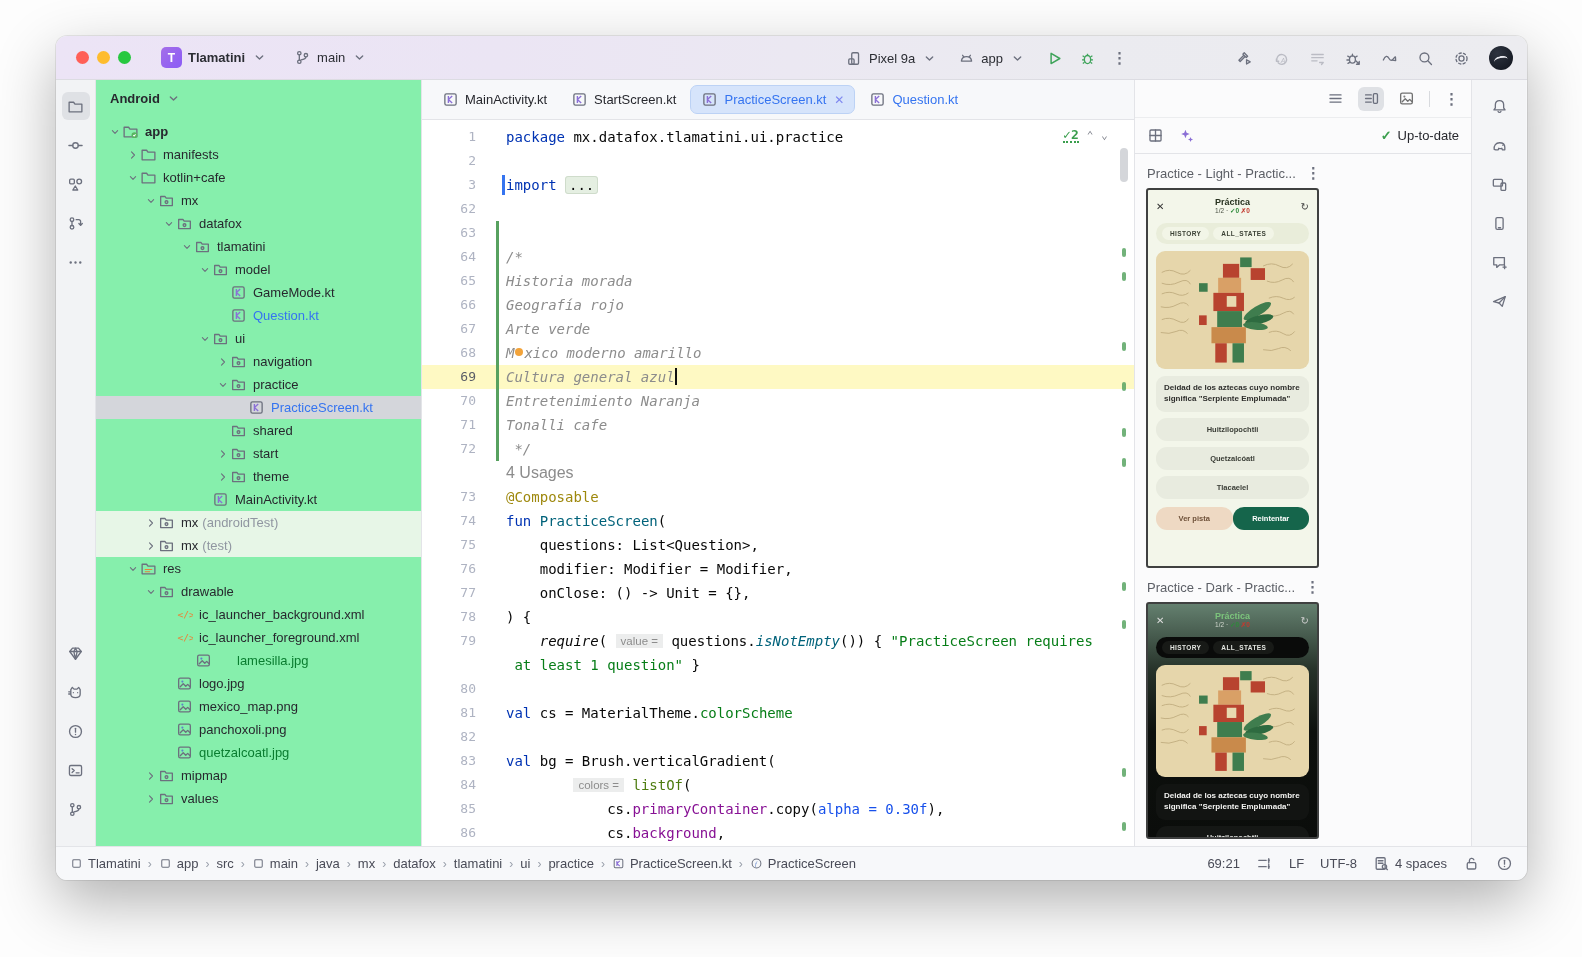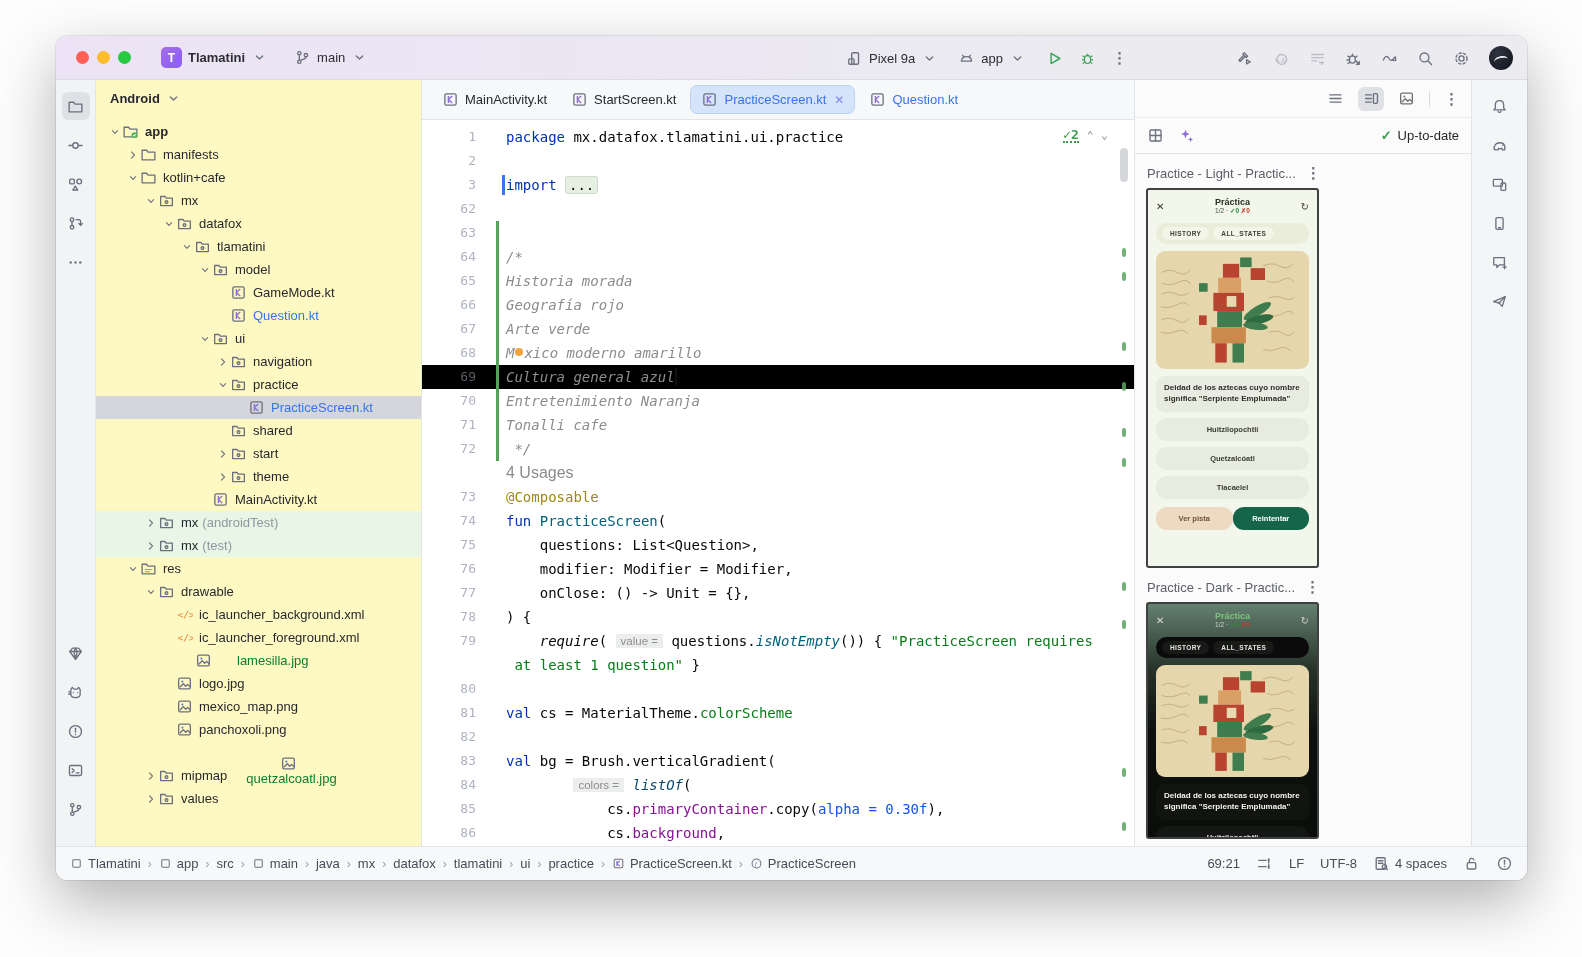--- a/index.html
+++ b/index.html
@@ -26,21 +26,21 @@
   
   .content { position:absolute; top:44px; left:0; right:0; bottom:34px; display:flex; }
   .rail { width:40px; background:#f2f3f5; display:flex; flex-direction:column; align-items:center; padding:12px 0; position:relative; }
   .rail.left { border-right:1px solid #e3e4e8; }
   .rail.right { width:55px; border-left:1px solid #e3e4e8; background:#f4f5f7; }
   .rail-btn { width:28px; height:28px; border-radius:6px; display:flex; align-items:center; justify-content:center; margin-bottom:11px; }
   .rail-btn.active { background:#dfe1e5; }
   .rail-spacer { flex:1; }
 
   
-  .project-panel { width:326px; background:#fef9c3; border-right:1px solid #e3e4e8; position:relative; overflow:hidden; }
+  .project-panel { width:326px; background:#86efac; border-right:1px solid #e3e4e8; position:relative; overflow:hidden; }
   .pp-header { height:36px; display:flex; align-items:center; padding-left:14px; gap:5px; font-size:13px; font-weight:700; color:#27282e; }
   .tree { position:absolute; top:40px; left:0; right:0; }
   .tree-row { height:23px; display:flex; align-items:center; font-size:13px; color:#27282e; white-space:nowrap; }
   .tree-row .chev { width:14px; height:14px; display:inline-flex; align-items:center; justify-content:center; flex:none; }
   .tree-row .ticon { width:17px; height:16px; margin-right:6px; display:inline-flex; align-items:center; justify-content:center; flex:none; }
   .tree-row.selected { background:#d4d6db; }
   .tree-row.test-row { background:#e7f6e7; }
   .tree-row .lbl-bold { font-weight:700; }
   .tree-row .blue { color:#3574f0; }
   .tree-row .green-f { color:#0a7d30; }
@@ -52,28 +52,28 @@
   .tab { display:flex; align-items:center; gap:6px; font-size:13px; color:#27282e; padding:5px 10px; border-radius:7px; }
   .tab.active { background:#d6e4fb; border:1px solid #bcd2f5; color:#3574f0; }
   .tab.mod { color:#3574f0; }
   .tab .x { color:#7e87f0; font-size:12px; margin-left:2px; }
   .code-area { position:relative; flex:1; overflow:hidden; font-family:"DejaVu Sans Mono",monospace; font-size:14px; }
   .cl { position:relative; height:24px; line-height:24px; white-space:pre; display:flex; }
   .cl .gut { width:58px; text-align:right; color:#aeb3c2; font-size:13px; flex:none; padding-right:4px; }
   .cl.cur .gut { color:#5a5d66; }
   .cl .gslot { width:26px; flex:none; position:relative; }
   .cl .code { flex:1; padding-left:0; }
-  .cl.cur { background:#000000; }
+  .cl.cur { background:#fef9c3; }
   .gbar { position:absolute; left:16px; top:0; width:3px; height:24px; background:#57a15f; }
   .fold-chev { position:absolute; left:0px; top:5px; }
   .impbar { position:absolute; left:22px; top:2px; width:3px; height:20px; background:#3574f0; }
   .kw{color:#0033b3}.pl{color:#080808}.cm{color:#8c8c8c;font-style:italic}
   .ann{color:#9e880d}.fn{color:#00627a}.str{color:#067d17}.num{color:#1750eb}
   .prop{color:#871094}.gprop{color:#067d17}
-  .it{color:#080808;font-style:italic}.itfn{color:#00627a;font-style:italic}.itkw{color:#0c4a6e;font-style:italic}
+  .it{color:#080808;font-style:italic}.itfn{color:#00627a;font-style:italic}.itkw{color:#4d7c0f;}
   .foldbox{background:#e5efe2;border:1px solid #cfdccb;border-radius:3px;padding:0 3px;color:#080808;}
   .inlay{background:#eceded;border-radius:0;color:#8c8c8c;font-size:11.5px;padding:1px 5px;font-family:"Liberation Sans",sans-serif;vertical-align:1px;}
   .usages{color:#8c8c8c;font-size:16px;font-family:"Liberation Sans",sans-serif;}
   .odot{display:inline-block;width:8px;height:8px;border-radius:50%;background:#f2a33a;vertical-align:2px;margin:0 1px;}
   .caret{display:inline-block;width:2px;height:17px;background:#111;vertical-align:-3px;}
   .inspect { position:absolute; right:26px; top:8px; display:flex; align-items:center; gap:8px; font-size:13px; color:#454750; }
   .inspect .chk { color:#3a9e4d; font-weight:700; border-bottom:2px dotted #3a9e4d; line-height:13px; }
   .inspect .updn { color:#7b7e88; font-size:11px; }
   .scroll-ticks { position:absolute; right:6px; top:0; bottom:0; width:10px; }
   .tick { position:absolute; right:2px; width:4px; height:9px; border-radius:2px; background:#59a563; opacity:.85; }
@@ -729,21 +729,21 @@
             <span class="chev"></span>
             <span class="ticon">
               <svg viewBox="0 0 16 16">
                 <rect x="2.5" y="3" width="11" height="10" rx="1.5" class="st" stroke="#5e81c8"></rect>
                 <circle cx="6" cy="6.2" r="1" fill="#5e81c8"></circle>
                 <path d="M4 11l2.8-2.8 2.4 2.4 1.8-1.8 2 2" class="st" stroke="#5e81c8"></path>
               </svg>
             </span>
             <span class="">panchoxoli.png</span>
           </div>
-          <div class="tree-row" style="padding-left: 66px; flex-direction: column;">
+          <div class="tree-row" style="padding-left: 66px;">
             <span class="chev"></span>
             <span class="ticon">
               <svg viewBox="0 0 16 16">
                 <rect x="2.5" y="3" width="11" height="10" rx="1.5" class="st" stroke="#5e81c8"></rect>
                 <circle cx="6" cy="6.2" r="1" fill="#5e81c8"></circle>
                 <path d="M4 11l2.8-2.8 2.4 2.4 1.8-1.8 2 2" class="st" stroke="#5e81c8"></path>
               </svg>
             </span>
             <span class="green-f">quetzalcoatl.jpg</span>
           </div>

